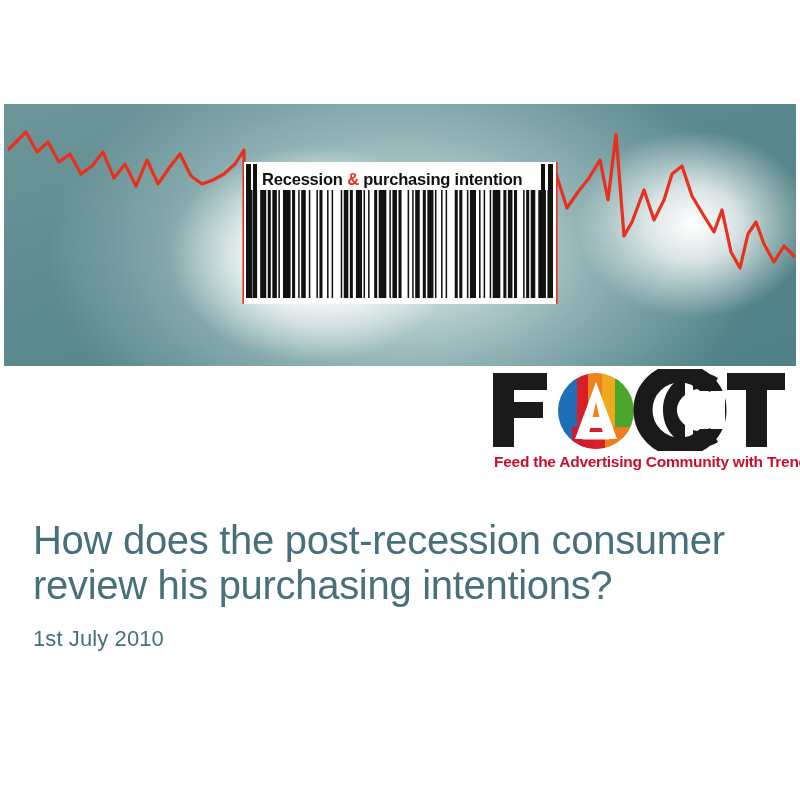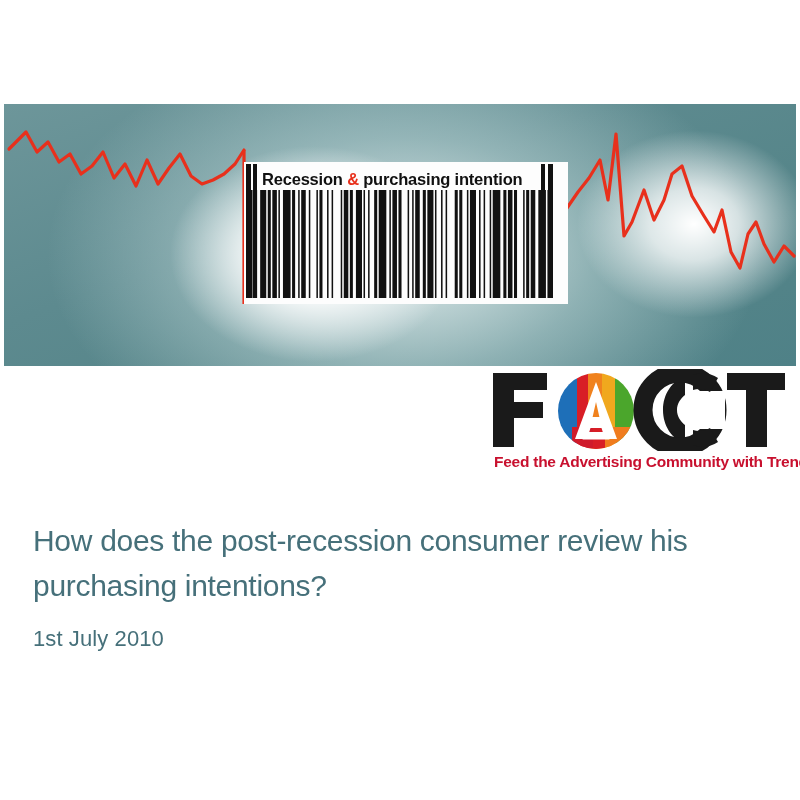--- a/index.html
+++ b/index.html
@@ -41,21 +41,20 @@
 
   
   #barcode-block {
     position: absolute;
     left: 240px;
     top: 58px;
     width: 312px;
     height: 142px;
     background: #fdfdfd;
     z-index: 3;
-    padding-left: 12px;
   }
   #barcode-label {
     position: absolute;
     left: 18px;
     top: 4px;
     width: 276px;
     height: 26px;
     font-family: "Liberation Sans", sans-serif;
     font-weight: bold;
     font-size: 16.5px;
@@ -106,21 +105,21 @@
   #title-block {
     position: absolute;
     left: 33px;
     top: 518px;
     width: 730px;
   }
   #page-title {
     margin: 0;
     font-family: "Liberation Sans", sans-serif;
     font-weight: normal;
-    font-size: 30px;
+    font-size: 40px;
     line-height: 45px;
     color: #46707a;
     letter-spacing: -0.3px;
   }
   #page-date {
     margin: 0;
     padding-top: 21px;
     font-family: "Liberation Sans", sans-serif;
     font-weight: normal;
     font-size: 22px;

